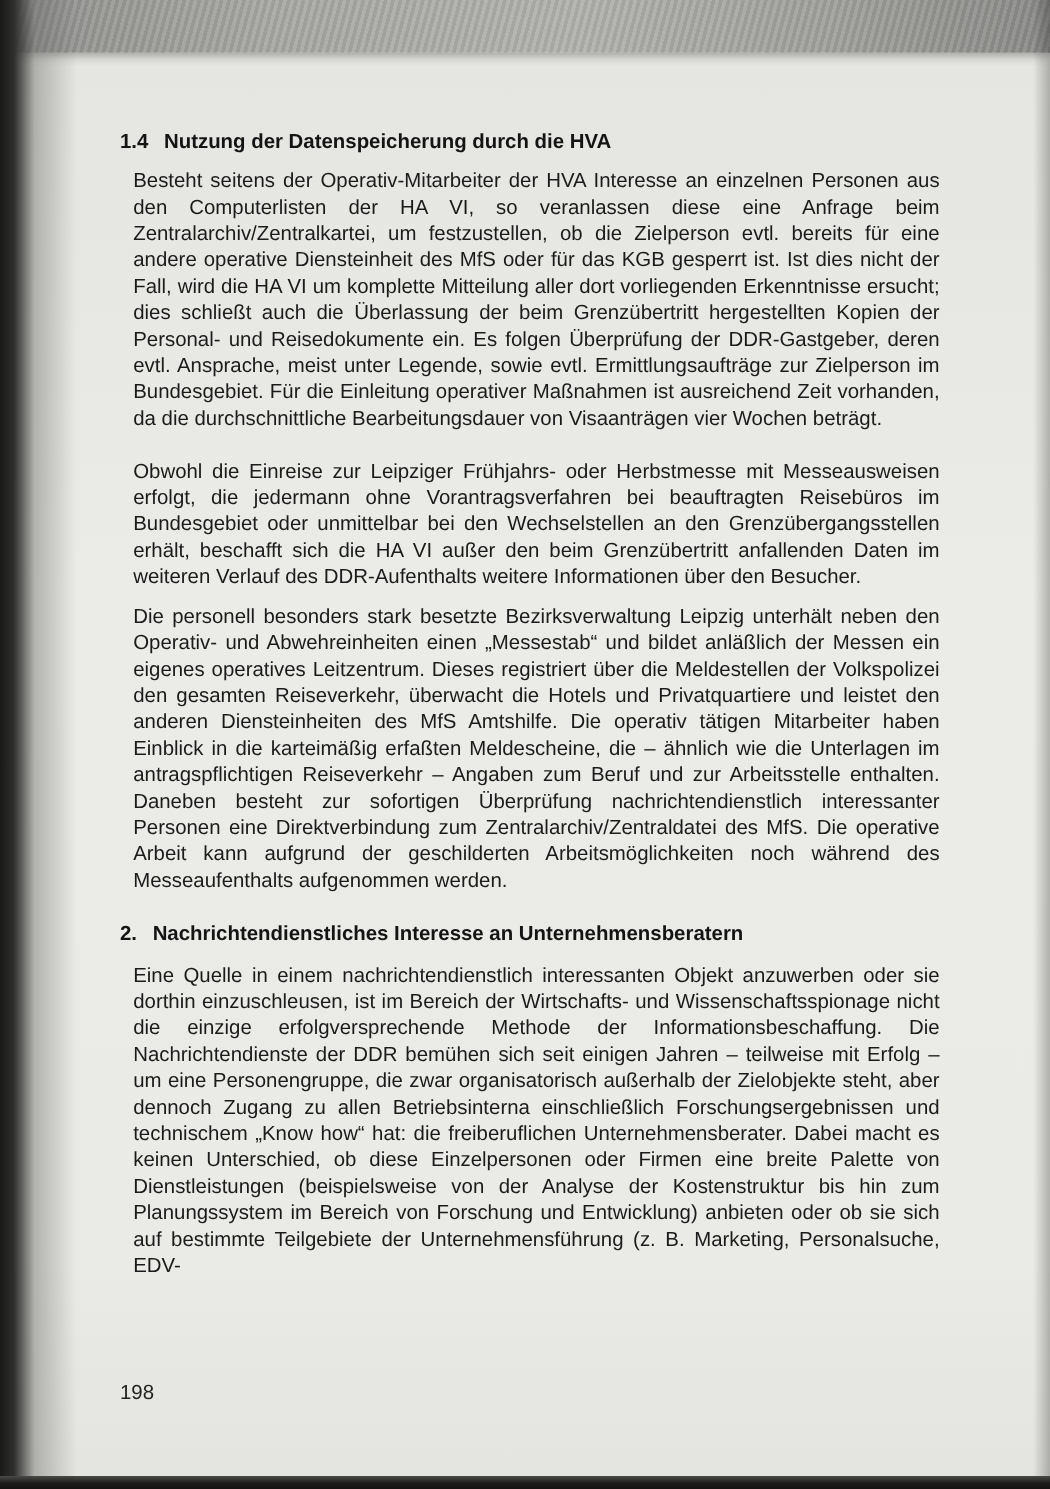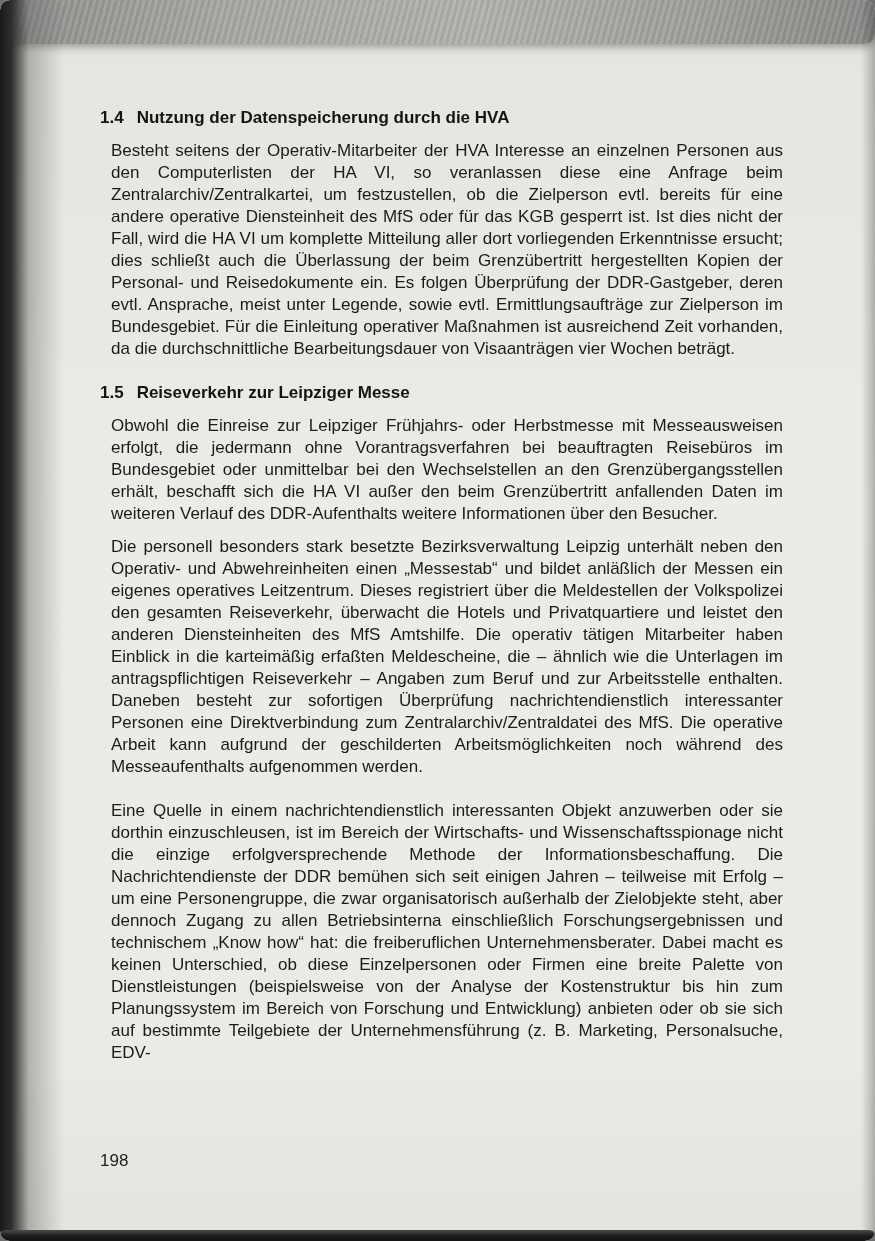--- a/index.html
+++ b/index.html
@@ -1,15 +1,15 @@
 <!DOCTYPE html>
 <html lang="de"><head>
 <meta charset="utf-8">
 <style>
-  * { box-sizing: border-box; border-radius: 10px; }
+  * { box-sizing: border-box; }
   html, body { margin: 0; padding: 0; }
   body {
     background: #6f6f6d;
     font-family: "Liberation Sans", "DejaVu Sans", sans-serif;
   }
   .scan {
     position: relative;
     width: 875px;
     height: 1241px;
     overflow: hidden;
@@ -78,28 +78,28 @@
   <div class="text-block">
 
     <section>
       <h2>
         <span class="sec-num">1.4</span><span>Nutzung der Datenspeicherung durch die HVA</span>
       </h2>
       <p>Besteht seitens der Operativ-Mitarbeiter der HVA Interesse an einzelnen Personen aus den Computerlisten der HA VI, so veranlassen diese eine Anfrage beim Zentralarchiv/Zentralkartei, um festzustellen, ob die Zielperson evtl. bereits für eine andere operative Diensteinheit des MfS oder für das KGB gesperrt ist. Ist dies nicht der Fall, wird die HA VI um komplette Mitteilung aller dort vorliegenden Erkenntnisse ersucht; dies schließt auch die Überlassung der beim Grenzübertritt hergestellten Kopien der Personal- und Reisedokumente ein. Es folgen Überprüfung der DDR-Gastgeber, deren evtl. Ansprache, meist unter Legende, sowie evtl. Ermittlungsaufträge zur Zielperson im Bundesgebiet. Für die Einleitung operativer Maßnahmen ist ausreichend Zeit vorhanden, da die durchschnittliche Bearbeitungsdauer von Visaanträgen vier Wochen beträgt.</p>
     </section>
 
     <section>
-      <h2>
-        <span class="sec-num">1.5</span><span>Reiseverkehr zur Leipziger Messe</span>
-      </h2>
       <p>Obwohl die Einreise zur Leipziger Frühjahrs- oder Herbstmesse mit Messeausweisen erfolgt, die jedermann ohne Vorantragsverfahren bei beauftragten Reisebüros im Bundesgebiet oder unmittelbar bei den Wechselstellen an den Grenzübergangsstellen erhält, beschafft sich die HA VI außer den beim Grenzübertritt anfallenden Daten im weiteren Verlauf des DDR-Aufenthalts weitere Informationen über den Besucher.</p>
       <p>Die personell besonders stark besetzte Bezirksverwaltung Leipzig unterhält neben den Operativ- und Abwehreinheiten einen „Messestab“ und bildet anläßlich der Messen ein eigenes operatives Leitzentrum. Dieses registriert über die Meldestellen der Volkspolizei den gesamten Reiseverkehr, überwacht die Hotels und Privatquartiere und leistet den anderen Diensteinheiten des MfS Amtshilfe. Die operativ tätigen Mitarbeiter haben Einblick in die karteimäßig erfaßten Meldescheine, die – ähnlich wie die Unterlagen im antragspflichtigen Reiseverkehr – Angaben zum Beruf und zur Arbeitsstelle enthalten. Daneben besteht zur sofortigen Überprüfung nachrichtendienstlich interessanter Personen eine Direktverbindung zum Zentralarchiv/Zentraldatei des MfS. Die operative Arbeit kann aufgrund der geschilderten Arbeitsmöglichkeiten noch während des Messeaufenthalts aufgenommen werden.</p>
     </section>
 
     <section class="spaced-heading">
+      <h2>
+        <span class="sec-num">2.</span><span>Nachrichtendienstliches Interesse an Unternehmensberatern</span>
+      </h2>
       <p>Eine Quelle in einem nachrichtendienstlich interessanten Objekt anzuwerben oder sie dorthin einzuschleusen, ist im Bereich der Wirtschafts- und Wissenschaftsspionage nicht die einzige erfolgversprechende Methode der Informationsbeschaffung. Die Nachrichtendienste der DDR bemühen sich seit einigen Jahren – teilweise mit Erfolg – um eine Personengruppe, die zwar organisatorisch außerhalb der Zielobjekte steht, aber dennoch Zugang zu allen Betriebsinterna einschließlich Forschungsergebnissen und technischem „Know how“ hat: die freiberuflichen Unternehmensberater. Dabei macht es keinen Unterschied, ob diese Einzelpersonen oder Firmen eine breite Palette von Dienstleistungen (beispielsweise von der Analyse der Kostenstruktur bis hin zum Planungssystem im Bereich von Forschung und Entwicklung) anbieten oder ob sie sich auf bestimmte Teilgebiete der Unternehmensführung (z. B. Marketing, Personalsuche, EDV-</p>
     </section>
 
   </div>
 
   <div class="page-number">198</div>
 
 </div>
 
 </body></html>

